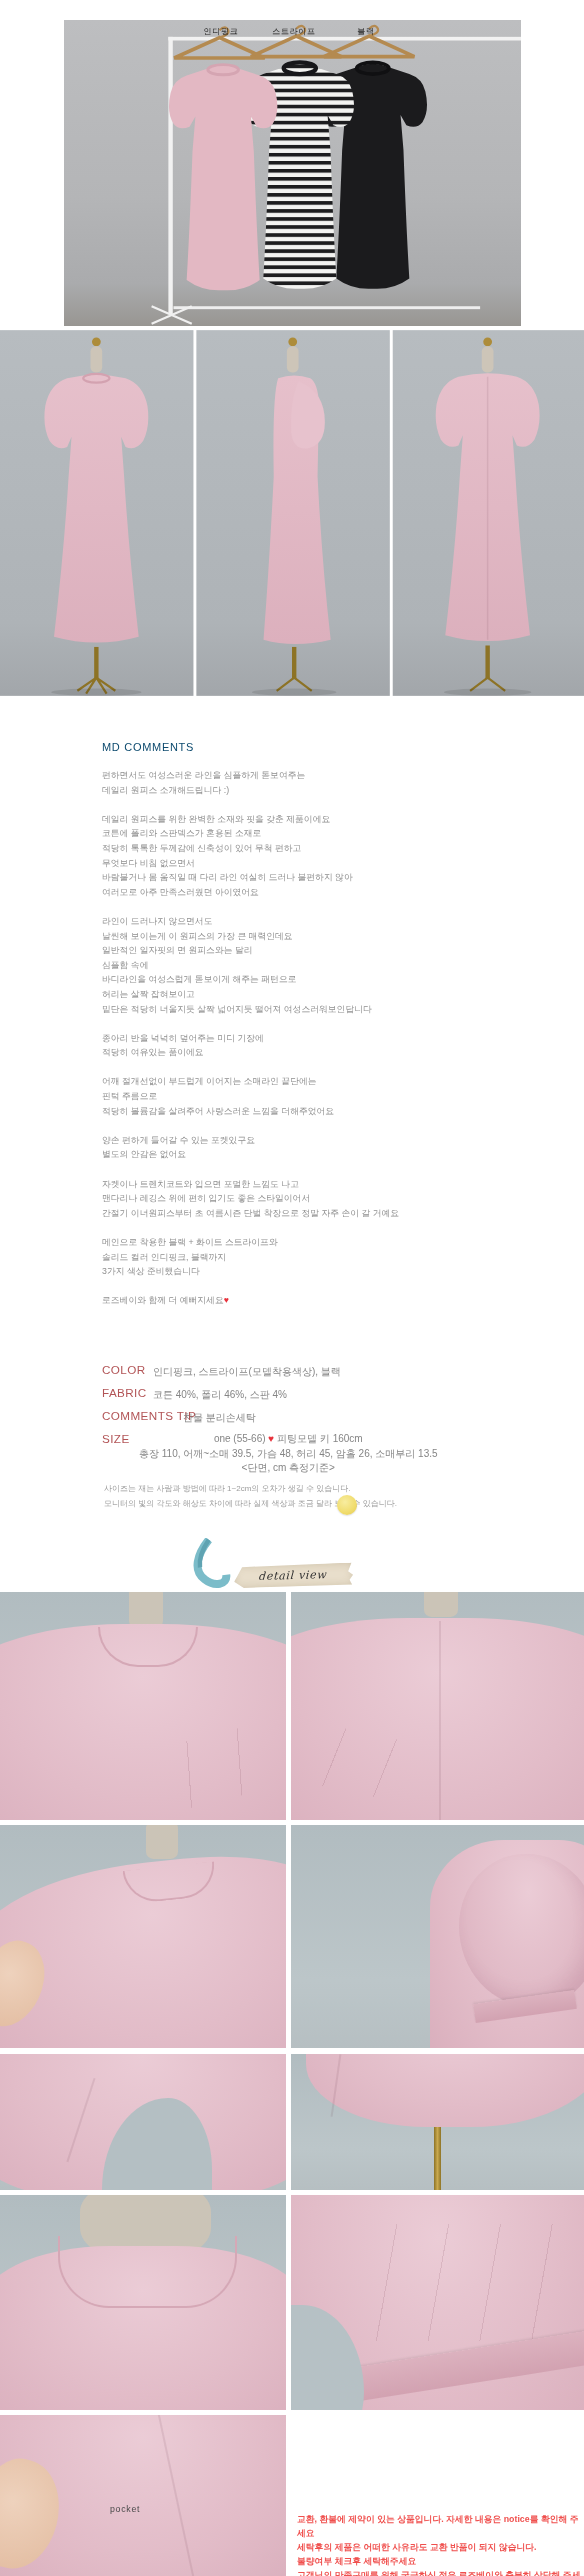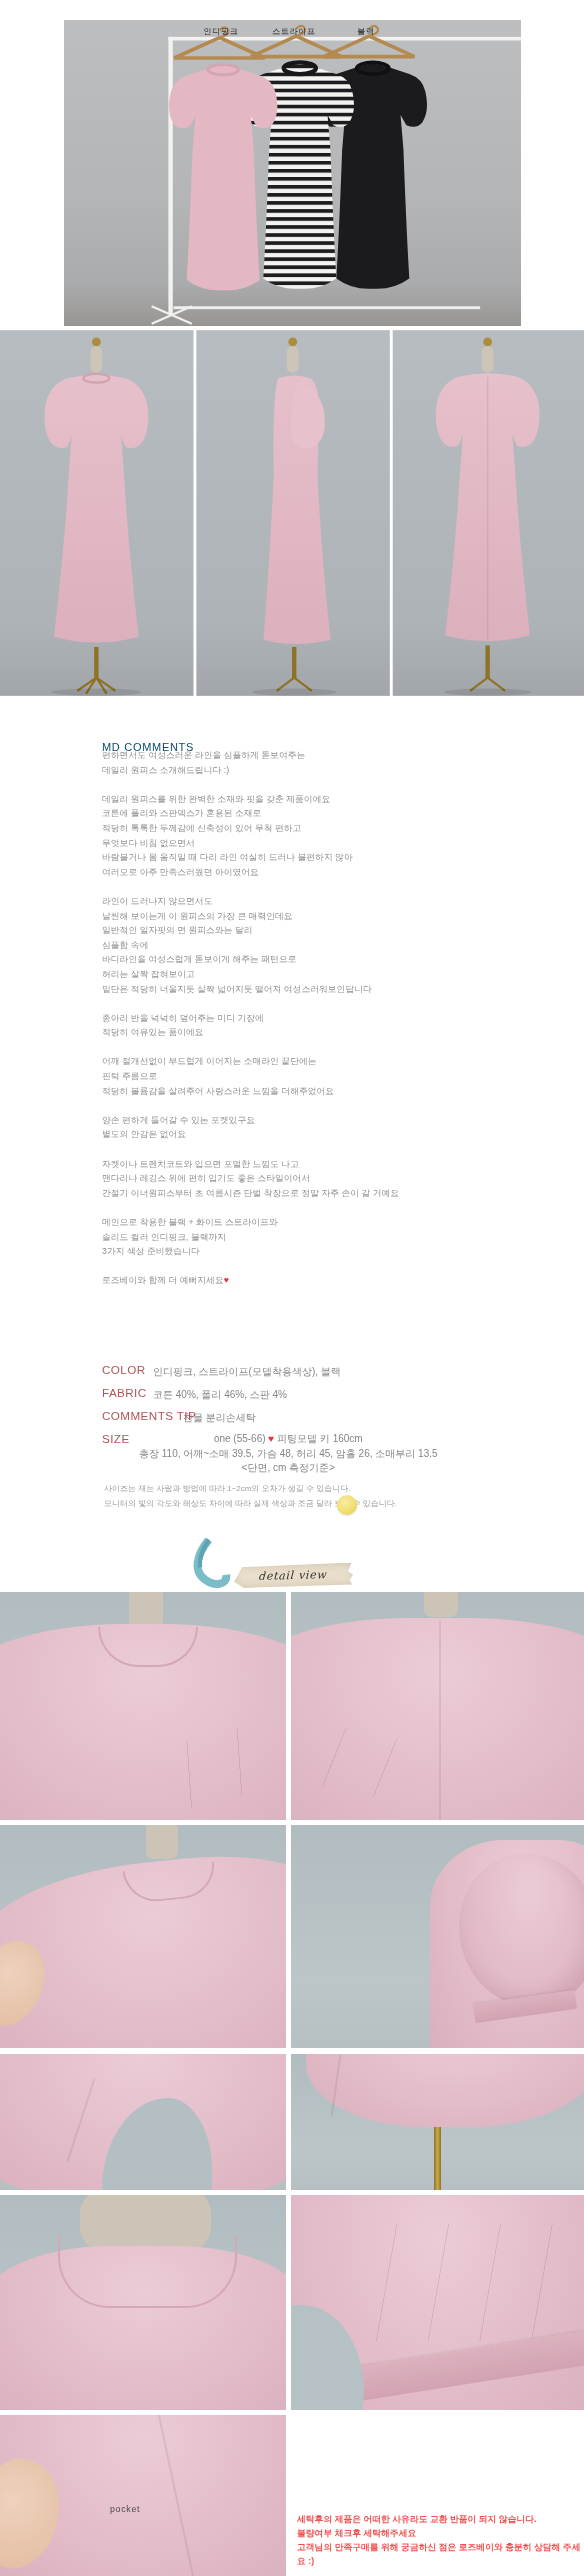--- a/index.html
+++ b/index.html
@@ -16,21 +16,21 @@
   .hero-label{position:absolute;top:5.8px;font-size:8px;color:#222;letter-spacing:0.7px;}
   #hero-label-pink{left:157px;transform:translateX(-50%);}
   #hero-label-stripe{left:230px;transform:translateX(-50%);}
   #hero-label-black{left:302px;transform:translateX(-50%);}
 
   
   #triptych{left:0;top:330px;width:584px;height:366px;background:#fff;}
 
   
   #md-title{left:102px;top:741px;font-size:11px;letter-spacing:0.7px;color:#0c4a6e;text-align:right;}
-  #md-paragraphs{left:102px;top:748px;width:394px;}
+  #md-paragraphs{left:102px;top:768px;width:394px;}
   #md-paragraphs p{margin:0 0 14.6px 0;font-size:8.8px;line-height:14.6px;color:#8f8f8f;}
   .heart{color:#e8323c;}
 
   
   .info-label{position:absolute;left:102px;font-size:11.7px;letter-spacing:0.4px;color:#b25456;}
   .info-value{position:absolute;font-size:10px;color:#858585;line-height:14.6px;text-align:center;}
   #notes{left:104px;top:1482px;font-size:8px;color:#9c9c9c;line-height:14.6px;}
   #smiley{left:337px;top:1495px;width:20px;height:20px;border-radius:50%;
     background:radial-gradient(circle at 40% 35%,#f8eda0,#f0dc6d 60%,#e4c94f);
     box-shadow:0 0.7px 1.5px rgba(0,0,0,.15);}
@@ -248,17 +248,18 @@
 </div>
 
 <div class="dcell" style="left:0;top:2415px;width:286px;height:161px;">
   <div class="pinkfill" style="left:-14.6px;right:-14.6px;top:-29px;bottom:-14.6px;"></div>
   <div class="seam" style="left:175px;top:-7.3px;width:1.5px;height:175px;transform:rotate(-12deg);"></div>
   <div class="hand" style="left:-22px;top:44px;width:80px;height:110px;transform:rotate(14deg);"></div>
 </div>
 <div class="abs" id="pocket-caption">pocket</div>
 
 <div class="abs" id="notice">
+    <div>교환, 환불에 제약이 있는 상품입니다. 자세한 내용은 notice를 확인해 주세요</div>
     <div>세탁후의 제품은 어떠한 사유라도 교환 반품이 되지 않습니다.</div>
     <div>불량여부 체크후 세탁해주세요</div>
     <div>고객님의 만족구매를 위해 궁금하신 점은 로즈베이와 충분히 상담해 주세요 :)</div>
   </div>
 
 
 </body></html>

